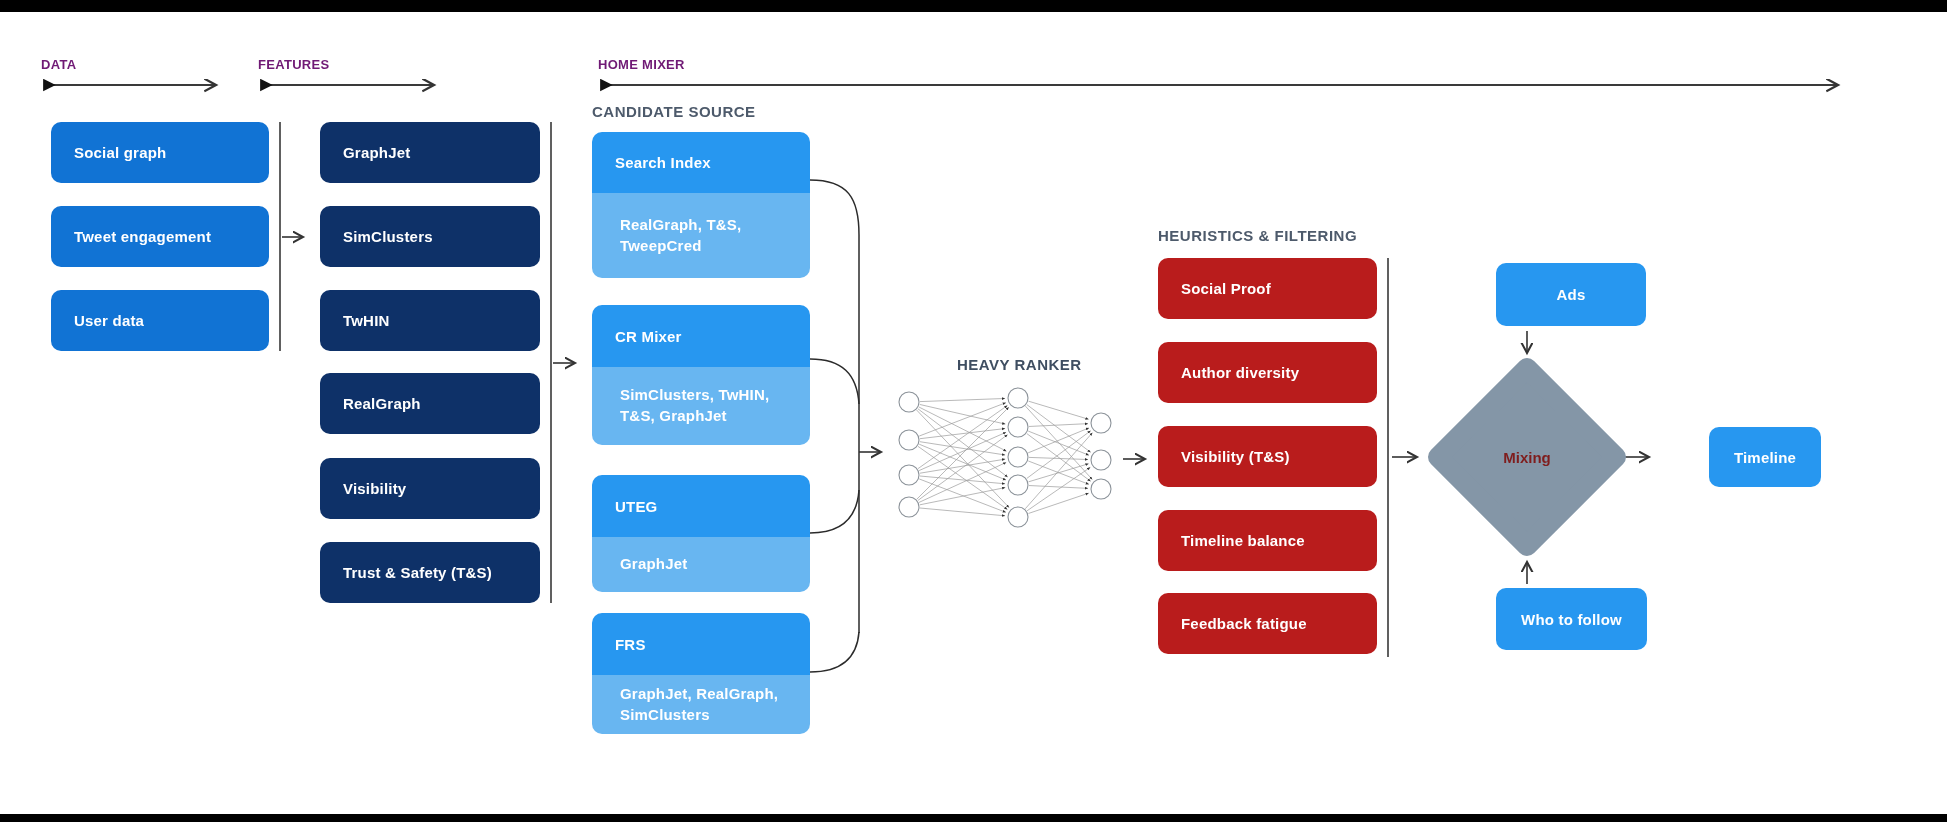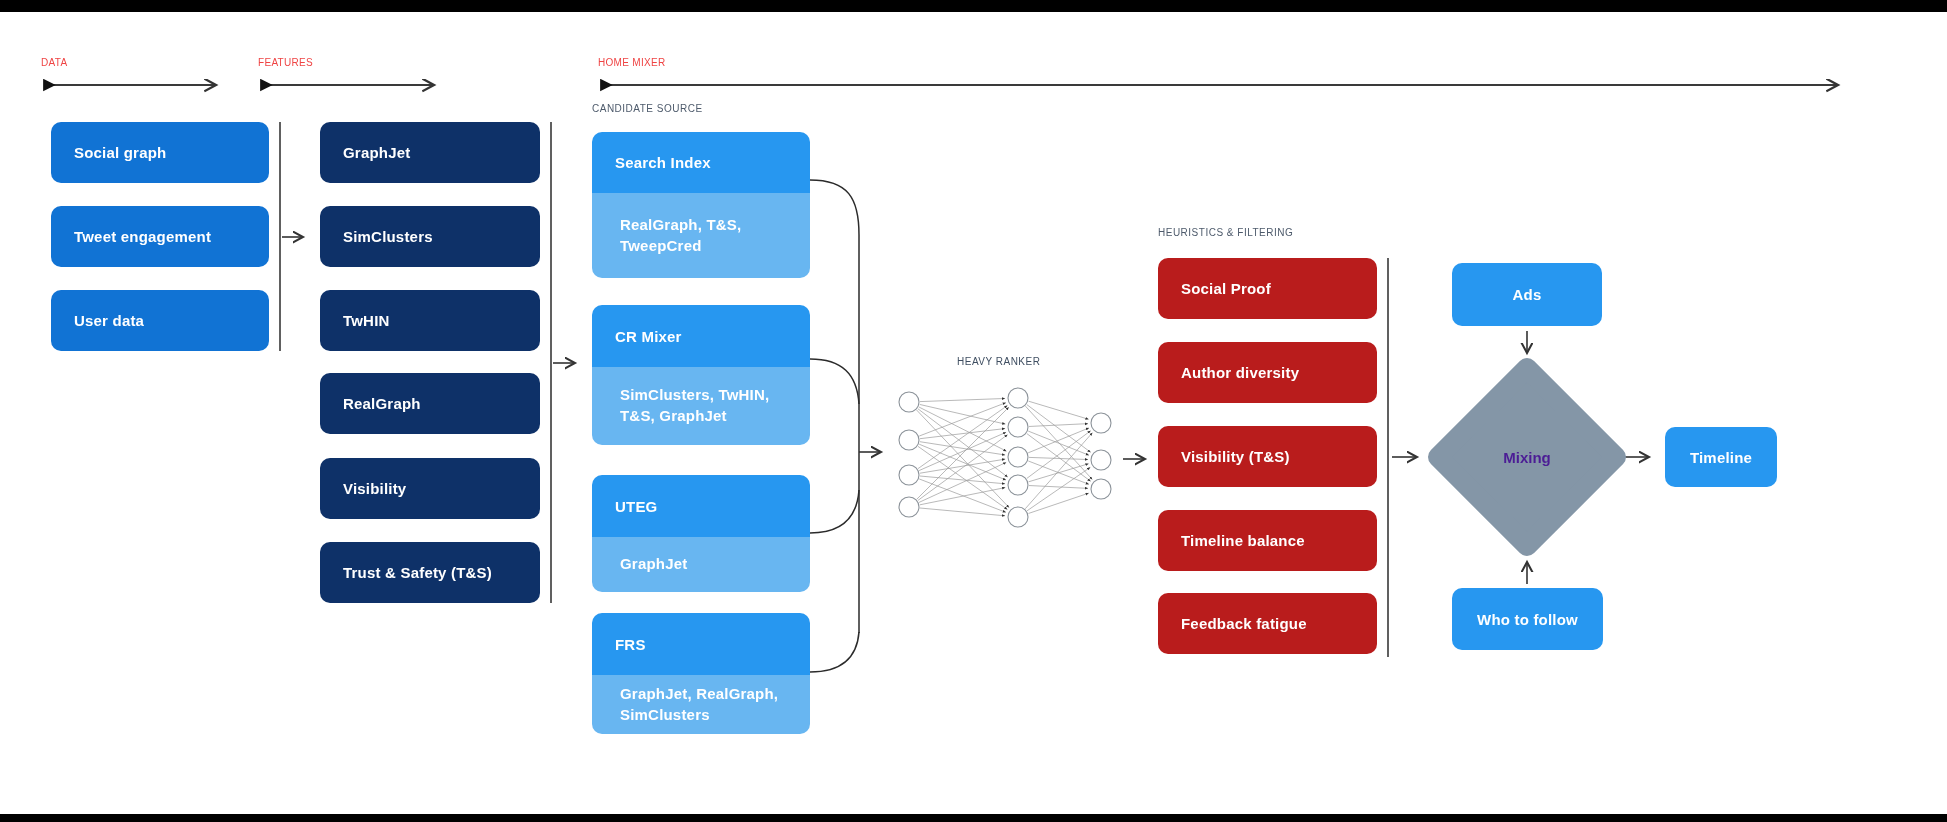--- a/index.html
+++ b/index.html
@@ -2,39 +2,39 @@
 <html><head>
 <meta charset="utf-8">
 <style>
   html,body{margin:0;padding:0;background:#fff;}
   #stage{position:relative;width:1947px;height:822px;background:#ffffff;overflow:hidden;
          font-family:"Liberation Sans",sans-serif;}
   .bar{position:absolute;left:0;width:1947px;background:#000;}
   #bar-top{top:0;height:12px;}
   #bar-bottom{top:814px;height:8px;}
 
-  .section-label{position:absolute;font-size:10px;font-weight:normal;color:#ef4444;
+  .section-label{position:absolute;font-size:13px;font-weight:bold;color:#701a75;
                  letter-spacing:.3px;white-space:nowrap;}
-  .muted-label{position:absolute;font-size:10px;font-weight:400;color:#4d5a6b;
+  .muted-label{position:absolute;font-size:15px;font-weight:700;color:#4d5a6b;
                letter-spacing:.5px;white-space:nowrap;}
 
   .box{position:absolute;box-sizing:border-box;border-radius:10px;color:#fff;
        font-size:15px;font-weight:600;display:flex;align-items:center;
        padding-left:23px;letter-spacing:.2px;}
   .box.center{justify-content:center;padding-left:0;}
   .data-box{left:51px;width:218px;height:61px;background:#1173d4;text-align:center;}
   .feat-box{left:320px;width:220px;height:61px;background:#0e3168;}
   .cand-head{left:592px;width:218px;background:#2797f0;border-radius:10px 10px 0 0;}
   .cand-sub{left:592px;width:218px;background:#68b6f1;border-radius:0 0 10px 10px;
             line-height:1.38;padding-left:28px;}
   .cand-sub span{max-width:160px;display:inline-block;}
   .heur-box{left:1158px;width:219px;height:61px;background:#b91c1c;}
-  .blue-node{background:#2797f0;}
+  .blue-node{background:#2797f0;margin-left:44px;}
   #mixing-label{position:absolute;left:1430px;top:360px;width:194px;height:194px;
-                display:flex;align-items:center;justify-content:center;color:#4c1d95;
+                display:flex;align-items:center;justify-content:center;color:#7f1d1d;
                 font-size:15px;font-weight:600;}
   svg{position:absolute;left:0;top:0;}
   .flow{stroke:#333;stroke-width:1.6;fill:none;}
   .rail{stroke:#2b2b2b;stroke-width:1.5;fill:none;}
   .header-arrow{stroke:#3a3a3a;stroke-width:1.8;fill:none;}
   .nn-edge{stroke:#9b9b9b;stroke-width:.7;}
   #nn-nodes circle{fill:#fff;stroke:#8b9299;stroke-width:1.1;}
 </style>
 </head>
 <body>

